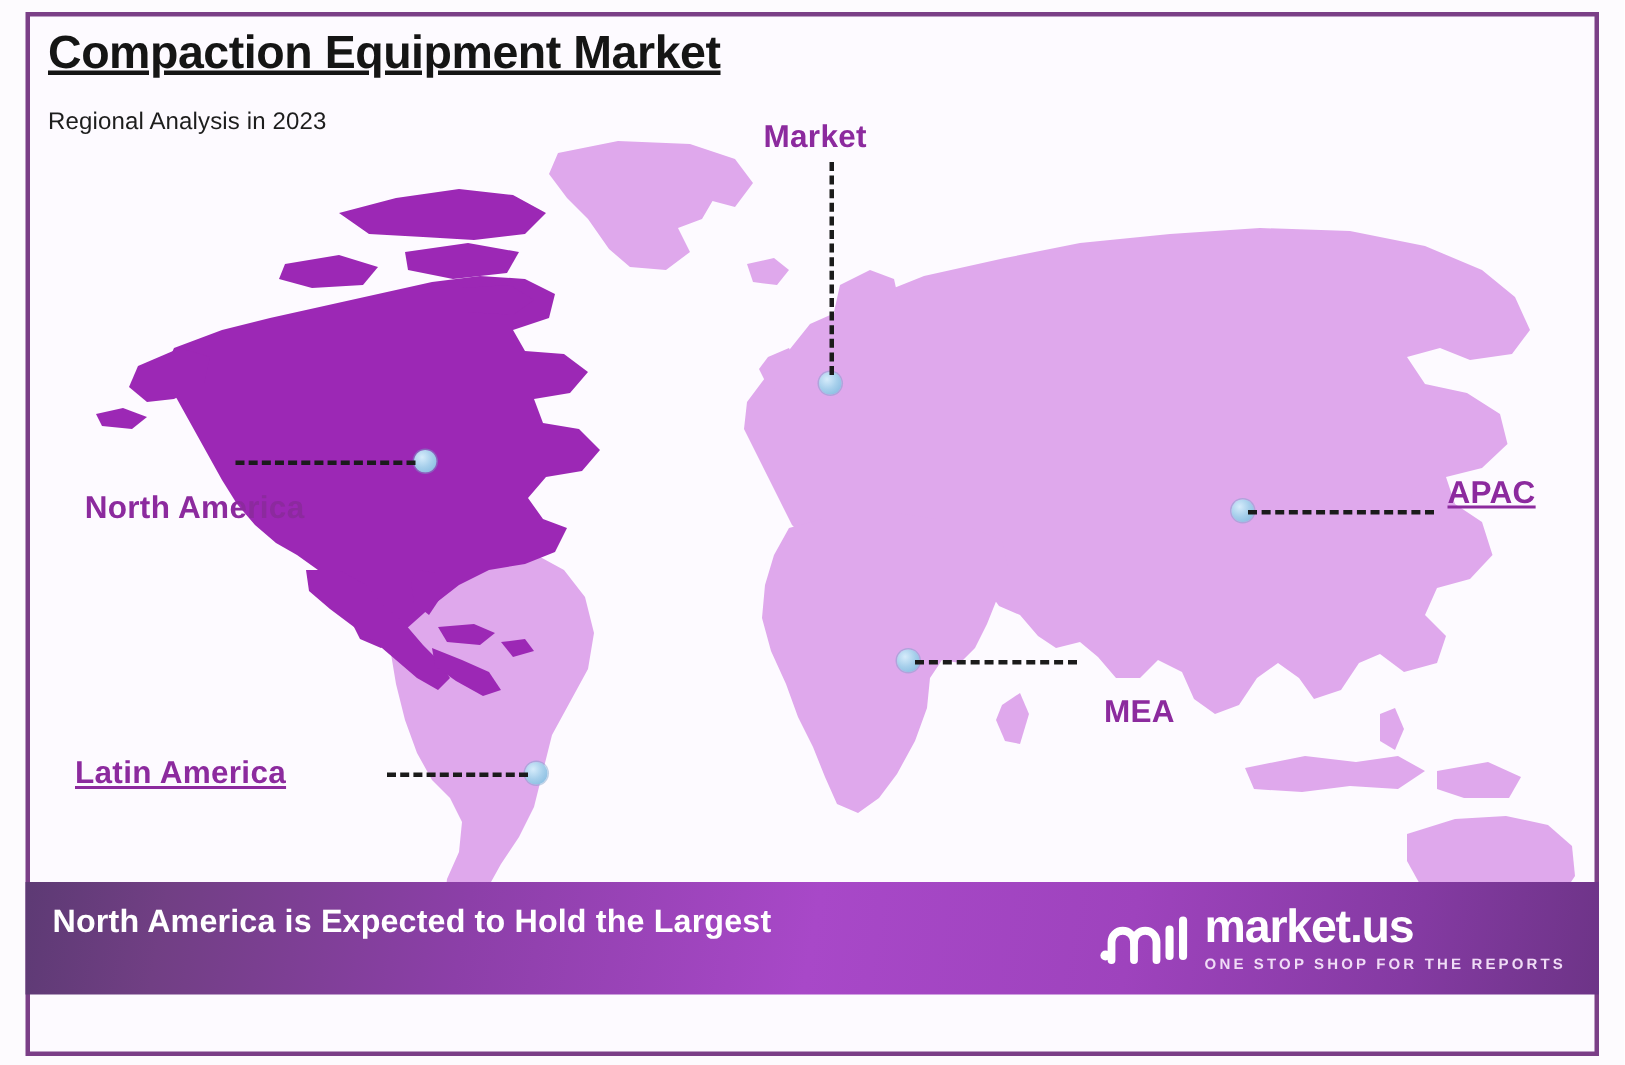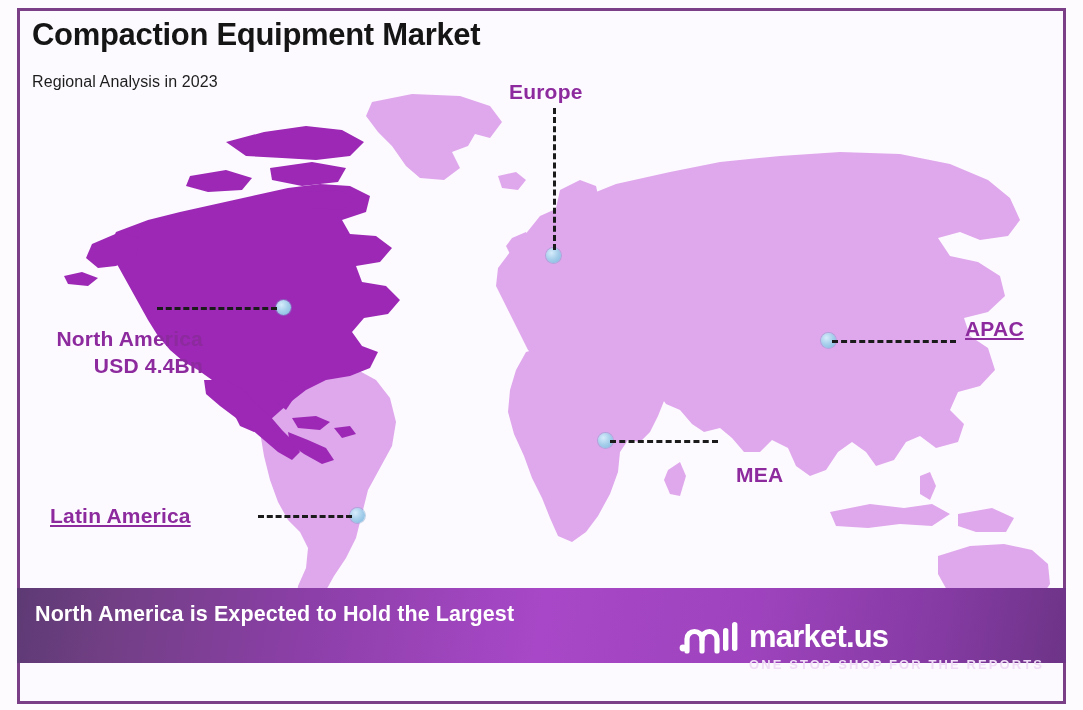--- a/index.html
+++ b/index.html
@@ -42,20 +42,21 @@
     top: 18px;
     z-index: 6;
   }
   #title {
     font-size: 31px;
     font-weight: bold;
     color: #151515;
     letter-spacing: -0.3px;
     line-height: 1.12;
     white-space: nowrap;
+    text-decoration: underline;
   }
   #subtitle {
     font-size: 16px;
     font-weight: normal;
     color: #1d1d1d;
     margin-top: 20px;
     letter-spacing: 0.1px;
     white-space: nowrap;
   }
 
@@ -147,25 +148,24 @@
     gap: 11px;
   }
   #logo-mark { width: 62px; height: 44px; display: block; }
   #logo-words { display: flex; flex-direction: column; }
   #logo-name {
     color: #ffffff;
     font-size: 31px;
     font-weight: bold;
     line-height: 1;
     letter-spacing: -0.8px;
-    margin-top: 19px;
   }
   #logo-tag {
     color: #f0dcf6;
-    font-size: 13px;
+    font-size: 10px;
     font-weight: bold;
     letter-spacing: 2.1px;
     margin-top: 5px;
   }
 </style>
 </head>
 <body>
 
 <div id="root">
 
@@ -258,26 +258,25 @@
       </g>
     </svg>
   </div>
 
   <div id="annot">
 
     <div class="dot" style="left:276px; top:300px;"></div>
     <div class="dash-h" style="left:157px; top:307px; width:120px;"></div>
     <div class="lbl two-line" style="left:43px; top:326px; width:160px;">
       <div>North America</div>
-      <div>USD 4.4Bn</div>
     </div>
 
     <div class="dot" style="left:546px; top:248px;"></div>
     <div class="dash-v" style="left:553px; top:108px; height:142px;"></div>
-    <div class="lbl" style="left:509px; top:80px;">Europe</div>
+    <div class="lbl" style="left:509px; top:80px;">Market</div>
 
     <div class="dot" style="left:821px; top:333px;"></div>
     <div class="dash-h" style="left:832px; top:340px; width:124px;"></div>
     <div class="lbl" style="left:965px; top:317px;text-decoration:underline;">APAC</div>
 
     <div class="dot" style="left:598px; top:433px;"></div>
     <div class="dash-h" style="left:610px; top:440px; width:108px;"></div>
     <div class="lbl" style="left:736px; top:427px;margin-top:36px;">MEA</div>
 
     <div class="dot" style="left:350px; top:508px;"></div>

